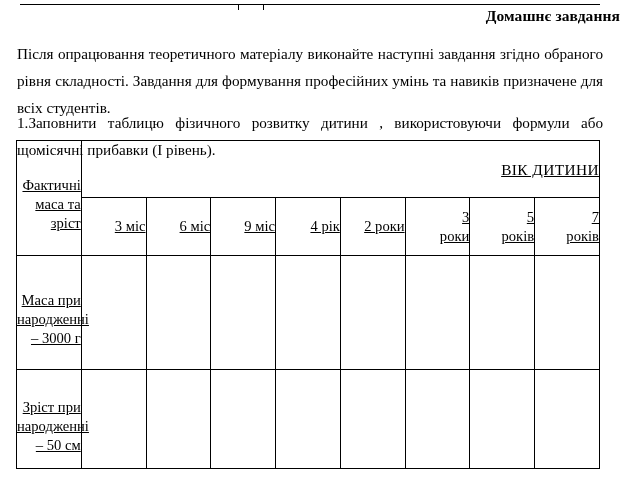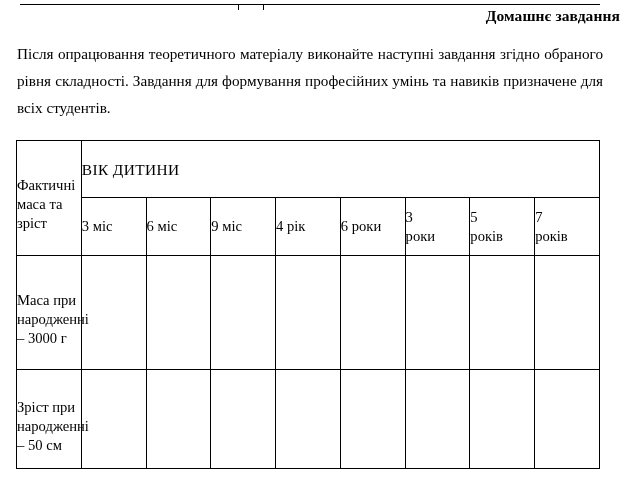--- a/index.html
+++ b/index.html
@@ -75,22 +75,23 @@
     border-collapse: collapse;
     table-layout: fixed;
     font-size: 14.6px;
   }
   table.dev-table td,
   table.dev-table th {
     border: 1.4px solid #000;
     padding: 0;
     font-weight: normal;
     vertical-align: middle;
-    text-align: left;
+    text-align: right;
     line-height: 19px;
+    text-decoration: underline;
   }
 
   th.row-head-corner {
     height: 113px;
     padding: 4px 6px;
     vertical-align: top;
   }
   th.row-head-corner .corner-inner {
     display: block;
     padding-top: 13px;
@@ -139,20 +140,21 @@
 
   <div class="prev-table-edge">
     <span class="prev-table-tick t1"></span>
     <span class="prev-table-tick t2"></span>
   </div>
 
   <div class="doc-title">Домашнє завдання</div>
 
   <p class="body-text para-intro">Після опрацювання теоретичного матеріалу виконайте наступні завдання згідно обраного рівня складності. Завдання для формування професійних умінь та навиків призначене для всіх студентів.</p>
 
+  <p class="body-text para-task">1.Заповнити таблицю фізичного розвитку дитини , використовуючи формули або щомісячні прибавки (І рівень).</p>
 
   <table class="dev-table">
     <thead>
       <tr>
         <th class="row-head-corner" rowspan="2">
           <span class="corner-inner">Фактичні маса та зріст</span>
         </th>
         <th class="age-group" colspan="8">
           <span>ВІК ДИТИНИ</span>
         </th>
@@ -168,21 +170,21 @@
         </th>
         <th class="age-col" style="width:57px">
           <span class="two-line">9 міс</span>
           <span class="two-line"></span>
         </th>
         <th class="age-col" style="width:57px">
           <span class="two-line">4 рік</span>
           <span class="two-line"></span>
         </th>
         <th class="age-col" style="width:68px">
-          <span class="two-line">6 роки</span>
+          <span class="two-line">2 роки</span>
           <span class="two-line"></span>
         </th>
         <th class="age-col" style="width:57px">
           <span class="two-line">3</span>
           <span class="two-line">роки</span>
         </th>
         <th class="age-col" style="width:57px">
           <span class="two-line">5</span>
           <span class="two-line">років</span>
         </th>

